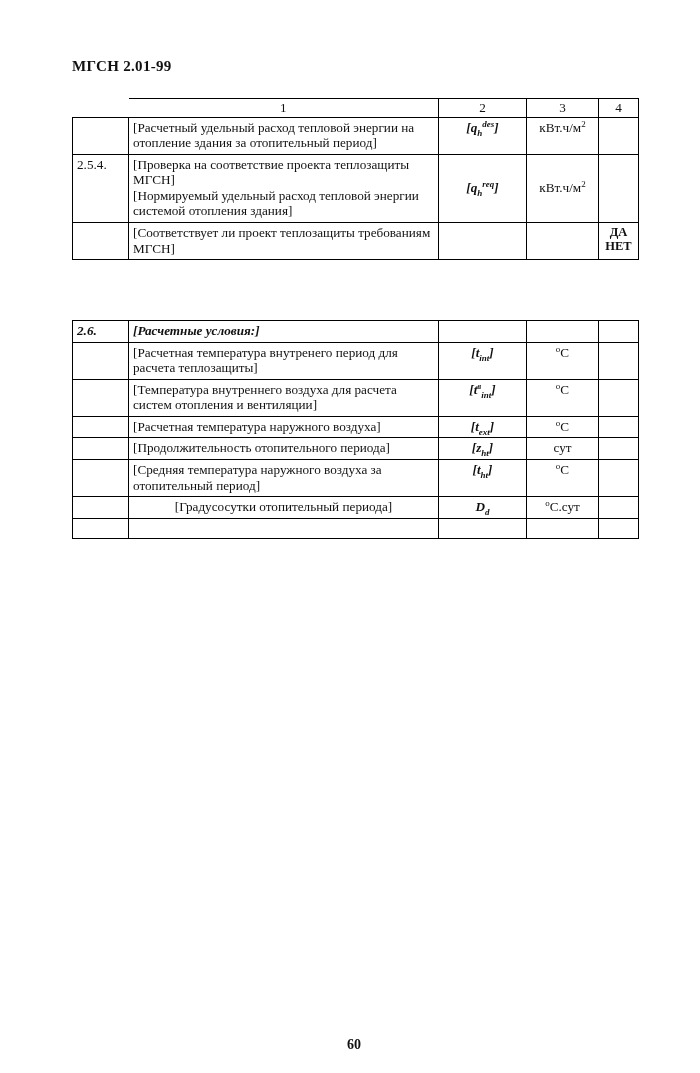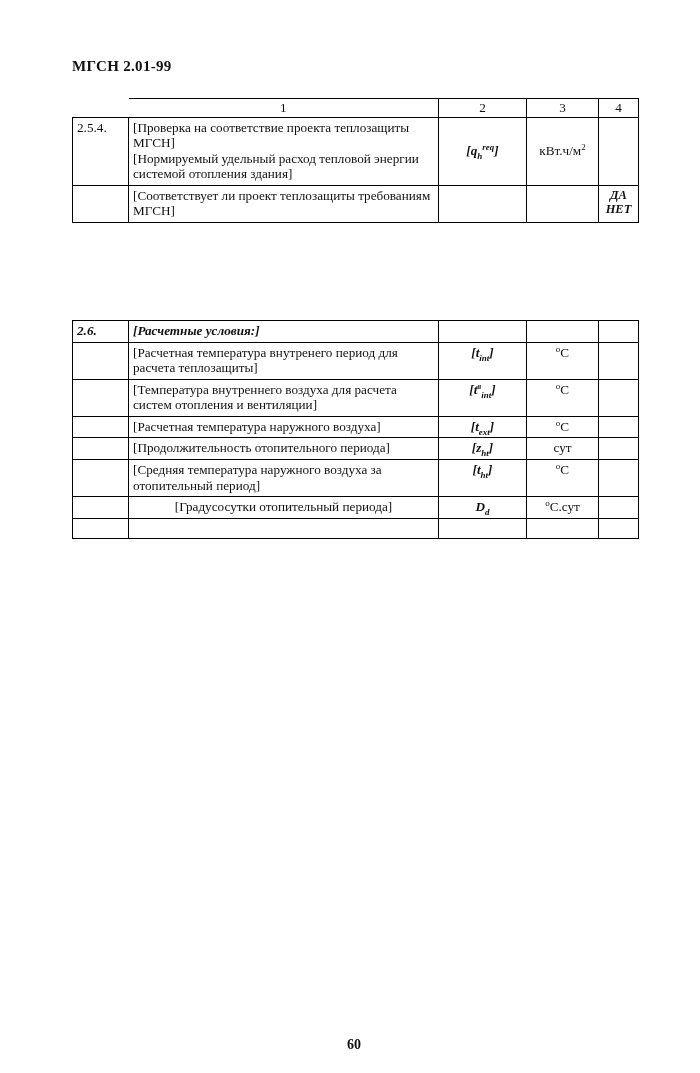--- a/index.html
+++ b/index.html
@@ -69,21 +69,20 @@
   .num-cell {
     text-align: left;
     white-space: nowrap;
   }
   .ital { font-style: italic; }
   .bold { font-weight: bold; }
   .center { text-align: center; }
   sup { font-size: 9px; vertical-align: super; line-height: 0; }
   sub { font-size: 9px; vertical-align: sub; line-height: 0; }
   .yesno {
-    font-style: italic;
     font-weight: bold;
     text-align: center;
     line-height: 1.15;
     font-size: 12.5px;
   }
   .spacer-row td { height: 14px; }
   .page-num {
     position: absolute;
     left: 0;
     top: 1016px;
@@ -118,20 +117,27 @@
     </colgroup>
     <tbody>
       <tr>
         <td class="hdr" style="border-right:none;border-top:none;border-left:none;border-bottom:1px solid #000;"></td>
         <td class="hdr" style="border-left:none;">1</td>
         <td class="hdr">2</td>
         <td class="hdr">3</td>
         <td class="hdr">4</td>
       </tr>
 
+      <tr>
+        <td class="num-cell"></td>
+        <td>[Расчетный удельный расход тепловой энергии на отопление здания за отопительный период]</td>
+        <td class="sym"><span>[q</span><sub>h</sub><sup>des</sup><span>]</span></td>
+        <td class="unit"><span>кВт.ч/м</span><sup>2</sup></td>
+        <td></td>
+      </tr>
 
       <tr>
         <td class="num-cell">2.5.4.</td>
         <td>
           <span class="cell-txt">[Проверка на соответствие проекта теплозащиты МГСН]</span>
           <span class="cell-txt">[Нормируемый удельный расход тепловой энергии системой отопления здания]</span>
         </td>
         <td class="sym" style="vertical-align:middle;"><span>[q</span><sub>h</sub><sup>req</sup><span>]</span></td>
         <td class="unit" style="vertical-align:middle;"><span>кВт.ч/м</span><sup>2</sup></td>
         <td></td>

